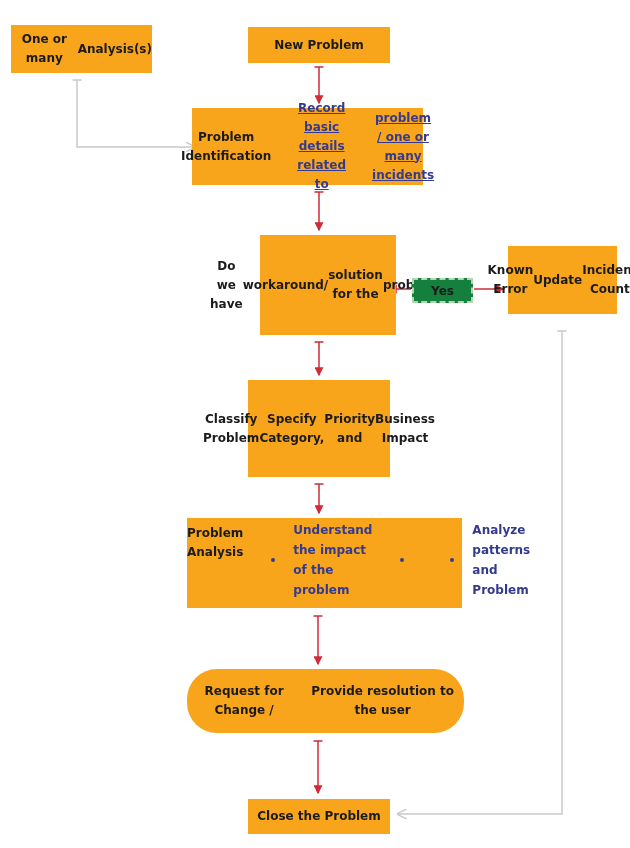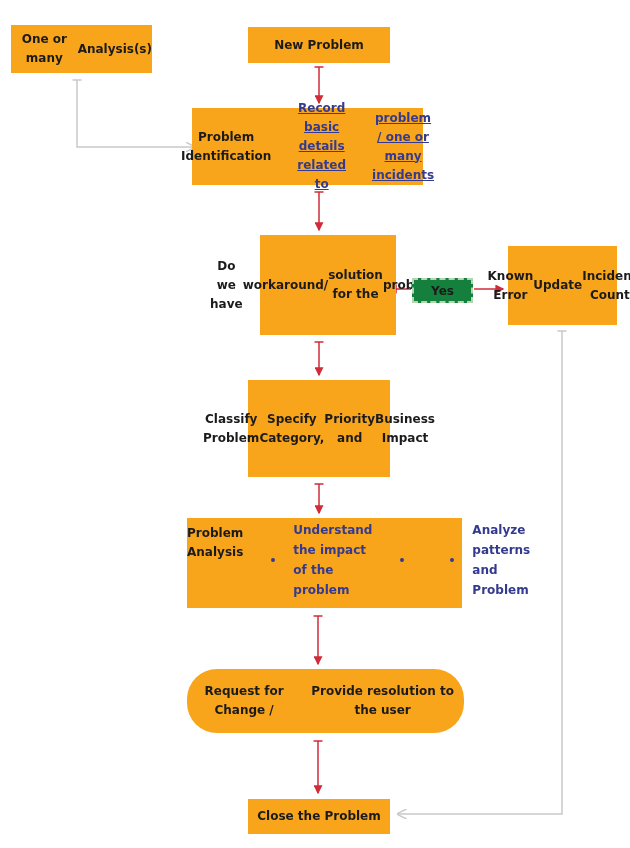--- a/index.html
+++ b/index.html
@@ -30,21 +30,21 @@
   #new-problem{left:248px;top:27px;width:142px;height:36px;}
   #identification{left:192px;top:108px;width:231px;height:77px;gap:26px;}
   #workaround{left:260px;top:235px;width:136px;height:100px;}
   #yes-label{
     position:absolute;left:412px;top:278px;width:61px;height:25px;
     background:#15803d;border:2px dashed var(--yes-border);
     box-sizing:border-box;
     display:flex;align-items:center;justify-content:center;
     font-size:12px;font-weight:700;color:var(--black-text);
   }
-  #known-error{left:508px;top:246px;width:109px;height:79px;justify-content:center;}
+  #known-error{left:508px;top:246px;width:109px;height:68px;justify-content:center;}
   #classify{left:248px;top:380px;width:142px;height:97px;}
   #analysis{left:187px;top:518px;width:275px;height:90px;align-items:stretch;justify-content:flex-start;padding:6px 0 12px 0;}
   #analysis .a-title{text-align:center;margin-bottom:2px;}
   .bullet-row{
     display:flex;align-items:center;
     text-align:left;
     padding-left:28px;
     color:var(--navy-text);
     line-height:20px;
   }

